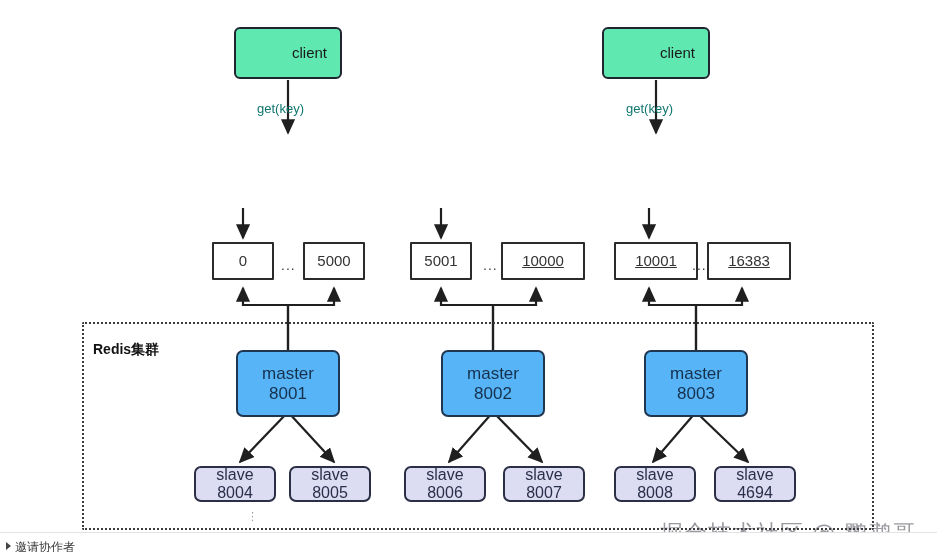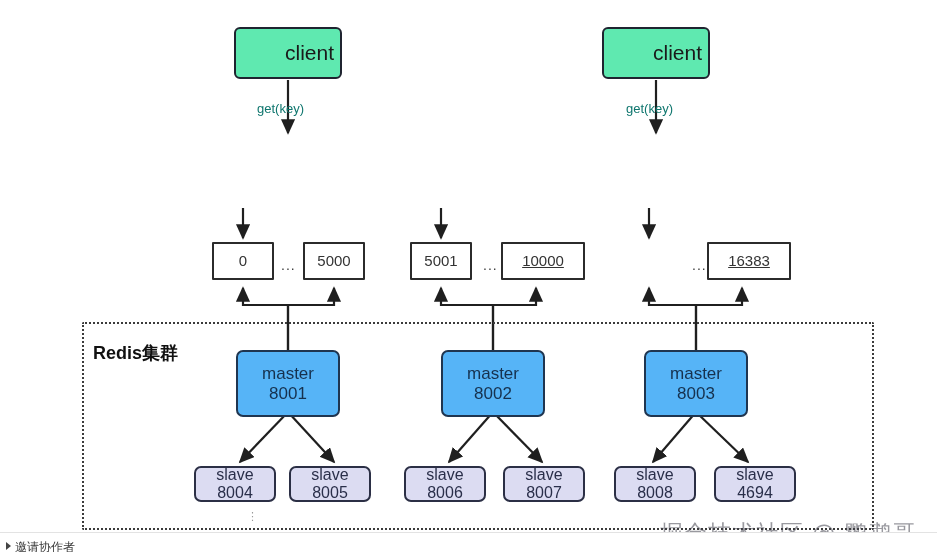--- a/index.html
+++ b/index.html
@@ -44,21 +44,21 @@
     text-align: center;
   }
 
   
   .client {
     width: 108px;
     height: 52px;
     background: #5fe9b0;
     border: 2px solid #1f2430;
     border-radius: 6px;
-    font-size: 21px;
+    font-size: 15px;
     color: #1a1a1a;
     padding-left: 43px;
   }
 
   
   .hashbar {
     position: absolute;
     left: 84px;
     top: 139px;
     width: 790px;
@@ -124,21 +124,21 @@
     width: 792px;
     height: 208px;
     box-sizing: border-box;
     border: 2px dotted #3b3b3b;
     border-radius: 2px;
   }
   .cluster-label {
     position: absolute;
     left: 93px;
     top: 341px;
-    font-size: 18px;
+    font-size: 14px;
     font-weight: bold;
     color: #111;
     white-space: nowrap;
   }
 
   
   .edge-label {
     position: absolute;
     font-size: 13px;
     color: #0f766e;
@@ -268,20 +268,23 @@
   </div>
 
   <div class="node slot" style="left:410px; top:242px;">
     <span>5001</span>
   </div>
   <div class="ellipsis" style="left:483px; top:258px;">...</div>
   <div class="node slot wide" style="left:501px; top:242px;">
     <span>10000</span>
   </div>
 
+  <div class="node slot wide" style="left:614px; top:242px;">
+    <span>10001</span>
+  </div>
   <div class="ellipsis" style="left:692px; top:258px;">...</div>
   <div class="node slot wide" style="left:707px; top:242px;align-items:center;">
     <span>16383</span>
   </div>
 
   <div class="cluster-frame"></div>
   <div class="cluster-label">Redis集群</div>
 
   <div class="node master" style="left:236px; top:350px;">
     <span>master</span>

